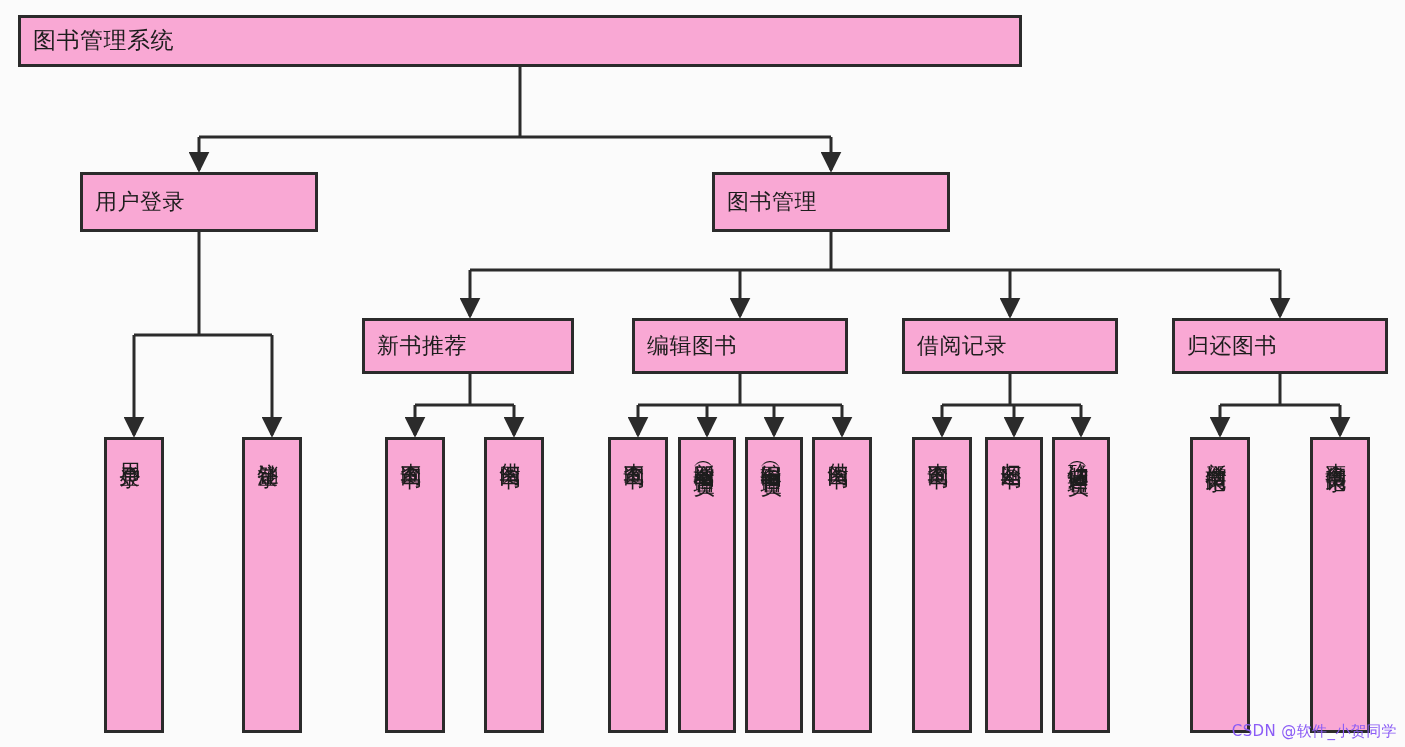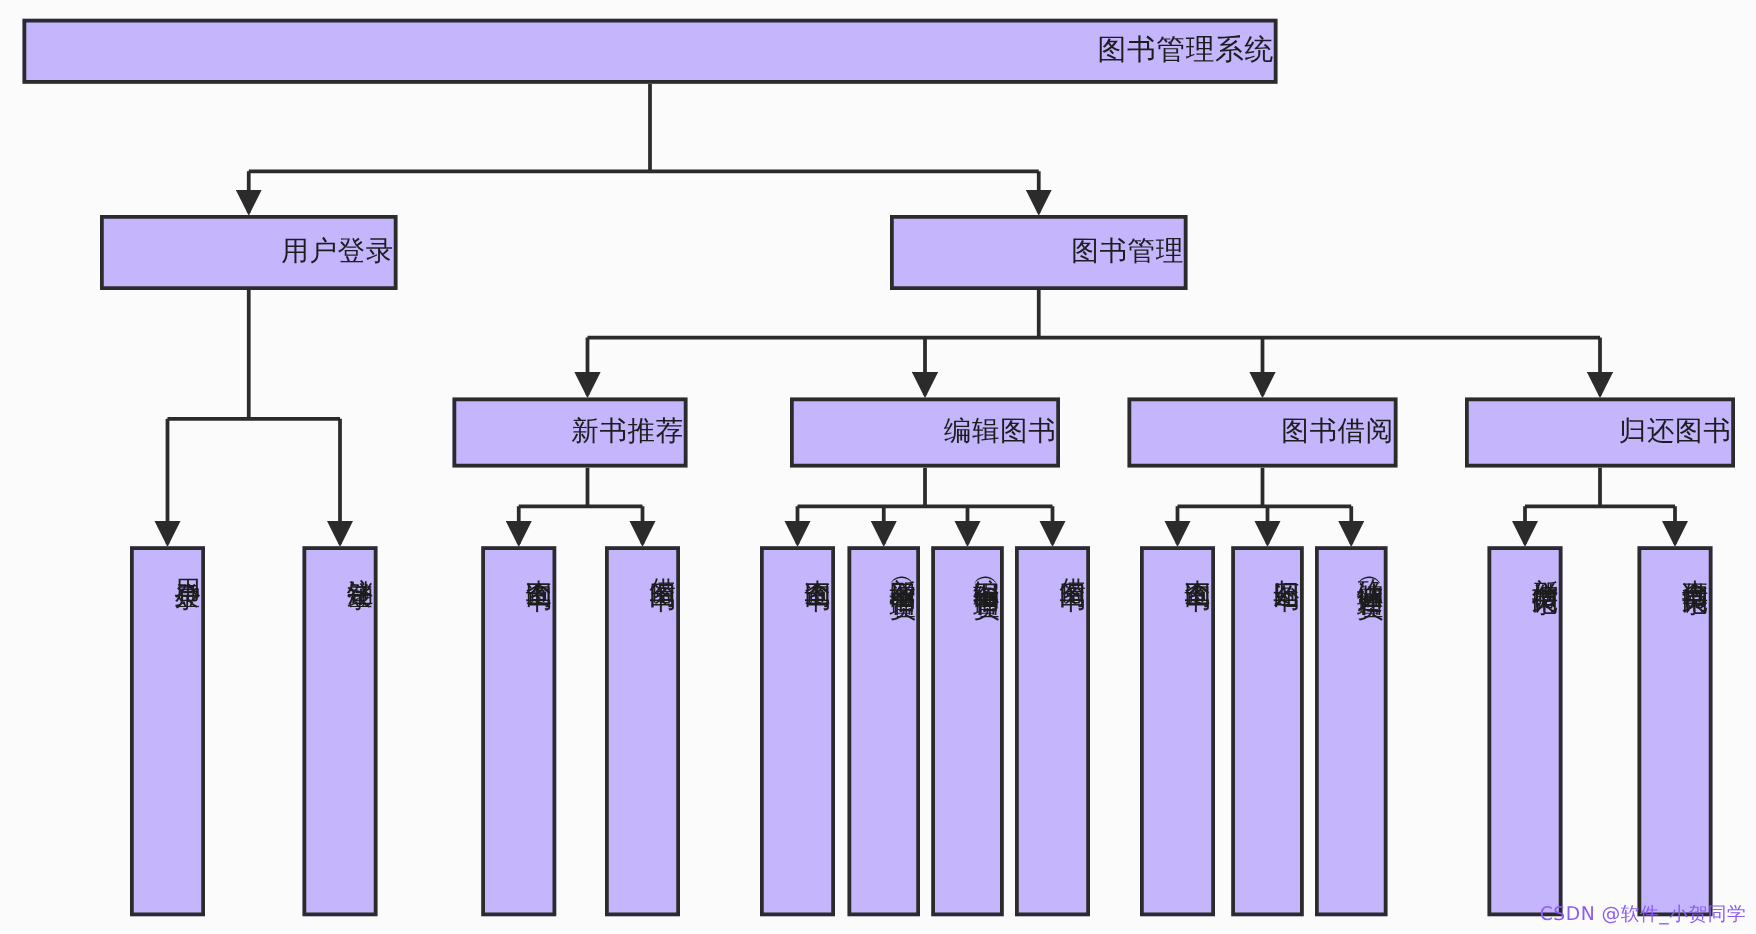--- a/index.html
+++ b/index.html
@@ -20,26 +20,27 @@
     position: absolute;
     left: 0;
     top: 0;
     width: 1405px;
     height: 747px;
     pointer-events: none;
   }
   .node {
     position: absolute;
     box-sizing: border-box;
-    background: #c4b5fd;
+    background: #f9a8d4;
     border: 3px solid #2b2b2b;
     display: flex;
     align-items: center;
-    justify-content: flex-end;
+    justify-content: flex-start;
     z-index: 2;
+    padding-left: 12px;
   }
   .node .label {
     color: #1d1d1d;
     letter-spacing: 0.5px;
     line-height: 1.12;
     white-space: pre;
     text-align: center;
   }
   
   .node.horiz .label {
@@ -125,28 +126,28 @@
   <div id="node-layer">
       <div class="node horiz root" style="left: 18px; top: 15px; width: 1004px; height: 52px;">
         <span class="label">图书管理系统</span>
       </div>
       <div class="node horiz" style="left: 80px; top: 172px; width: 238px; height: 60px;">
         <span class="label">用户登录</span>
       </div>
       <div class="node horiz" style="left: 712px; top: 172px; width: 238px; height: 60px;">
         <span class="label">图书管理</span>
       </div>
-      <div class="node horiz" style="left: 362px; top: 318px; width: 188px; height: 56px;">
+      <div class="node horiz" style="left: 362px; top: 318px; width: 212px; height: 56px;">
         <span class="label">新书推荐</span>
       </div>
       <div class="node horiz" style="left: 632px; top: 318px; width: 216px; height: 56px;">
         <span class="label">编辑图书</span>
       </div>
       <div class="node horiz" style="left: 902px; top: 318px; width: 216px; height: 56px;">
-        <span class="label">图书借阅</span>
+        <span class="label">借阅记录</span>
       </div>
       <div class="node horiz" style="left: 1172px; top: 318px; width: 216px; height: 56px;">
         <span class="label">归还图书</span>
       </div>
       <div class="node vert" style="left: 104px; top: 437px; width: 60px; height: 296px;">
         <span class="label">用户登录</span>
       </div>
       <div class="node vert" style="left: 242px; top: 437px; width: 60px; height: 296px;">
         <span class="label">注销登录</span>
       </div>

